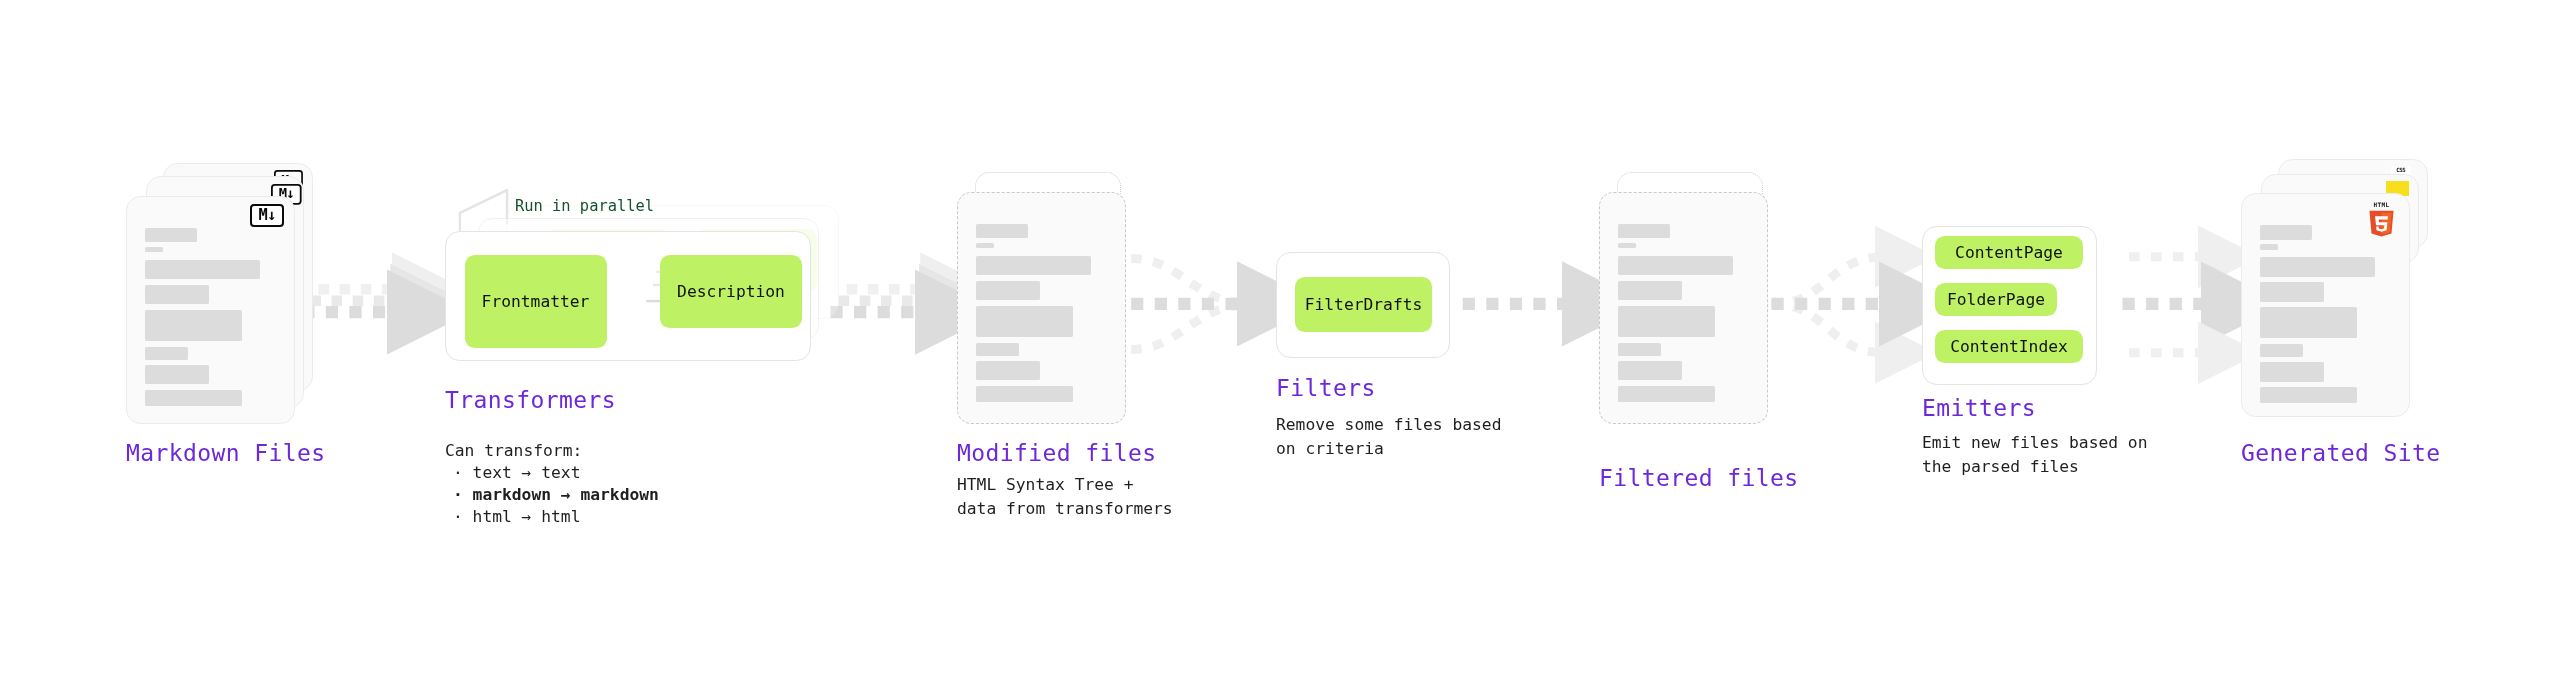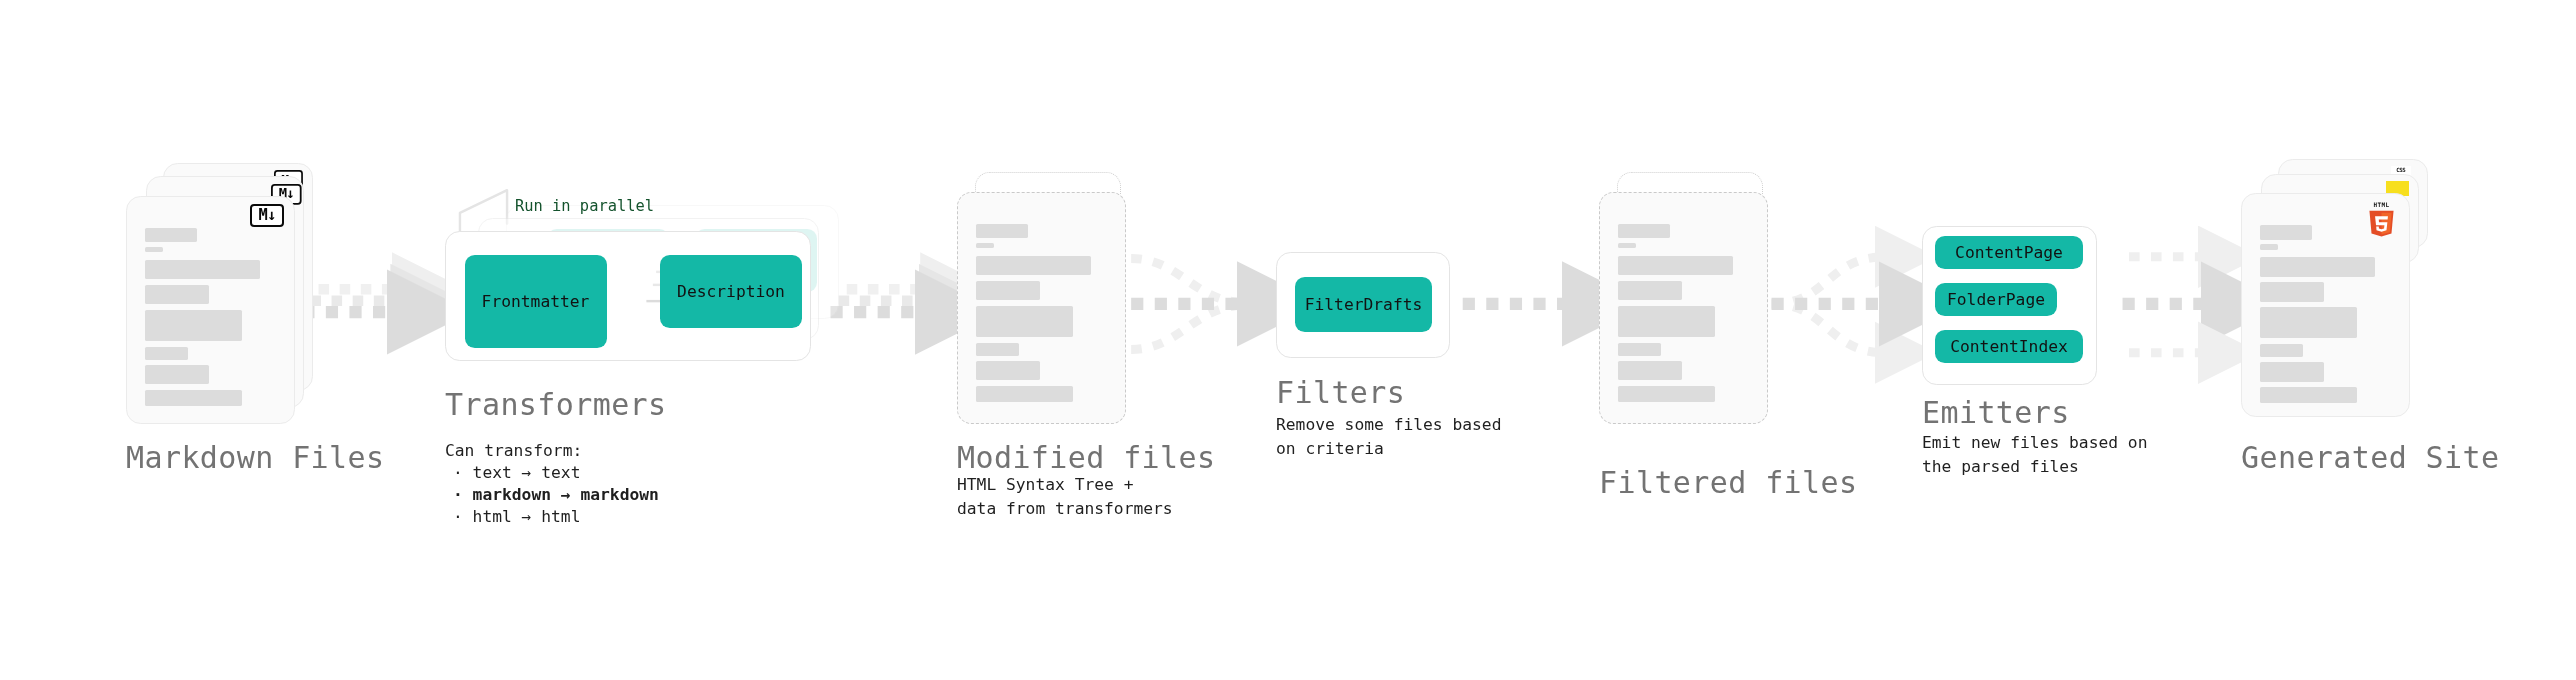--- a/index.html
+++ b/index.html
@@ -17,23 +17,23 @@
     width: 2576px;
     height: 681px;
     background: #ffffff;
     overflow: hidden;
   }
 
   
   .abs { position: absolute; }
   .stage-label {
     position: absolute;
-    font-size: 30px;
+    font-size: 23px;
     letter-spacing: 0.4px;
-    color: #737373;
+    color: #6d28d9;
     white-space: nowrap;
   }
   .stage-desc {
     position: absolute;
     font-size: 16.3px;
     line-height: 24.4px;
     color: #1f1f1f;
     white-space: pre-line;
   }
 
@@ -102,21 +102,21 @@
   
   .proc-outer {
     position: absolute;
     border: 1.6px solid #e4e4e4;
     border-radius: 14.6px;
     background: #ffffff;
     box-sizing: border-box;
   }
   .proc-chip {
     position: absolute;
-    background: #14b8a6;
+    background: #bef264;
     border-radius: 9.8px;
     display: flex;
     align-items: center;
     justify-content: center;
     font-size: 16.3px;
     color: #121212;
     white-space: nowrap;
     box-sizing: border-box;
   }
   .ghost { opacity: 0.45; }

